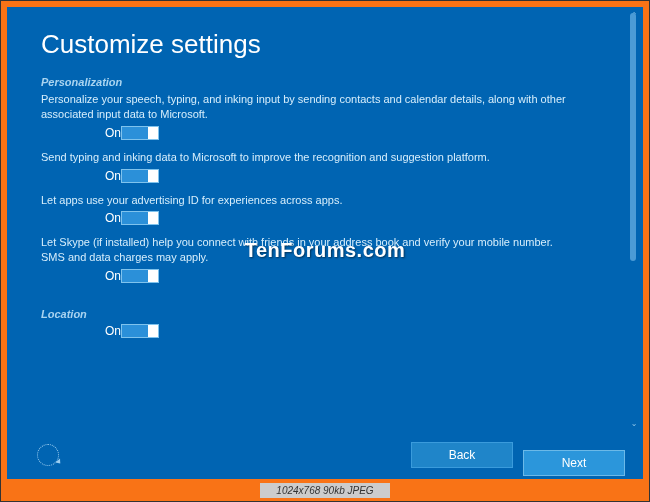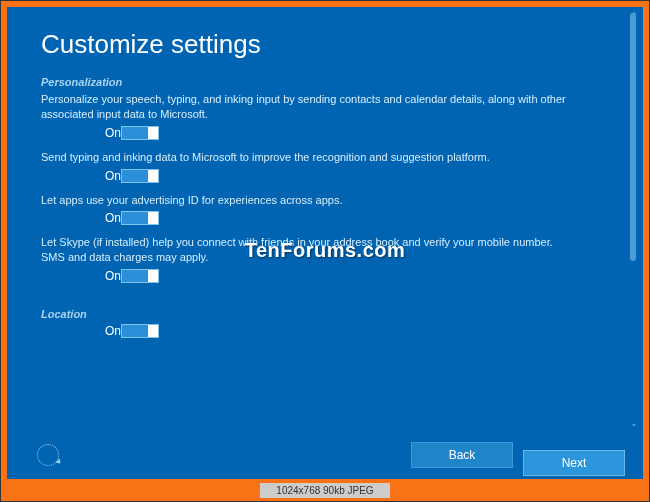--- a/index.html
+++ b/index.html
@@ -177,20 +177,21 @@
       left: 0;
       right: 0;
       text-align: center;
       font-size: 10px;
       font-family: Arial, sans-serif;
       color: #333;
       background: #ccc;
       padding: 2px 5px;
       width: 130px;
       margin: 0 auto;
+      font-style: italic;
     }
     .sect-space { margin-top: 25px; }
   </style>
 </head>
 <body>
 
 <div class="outer-border">
   <div class="panel">
 
     <div class="content">

